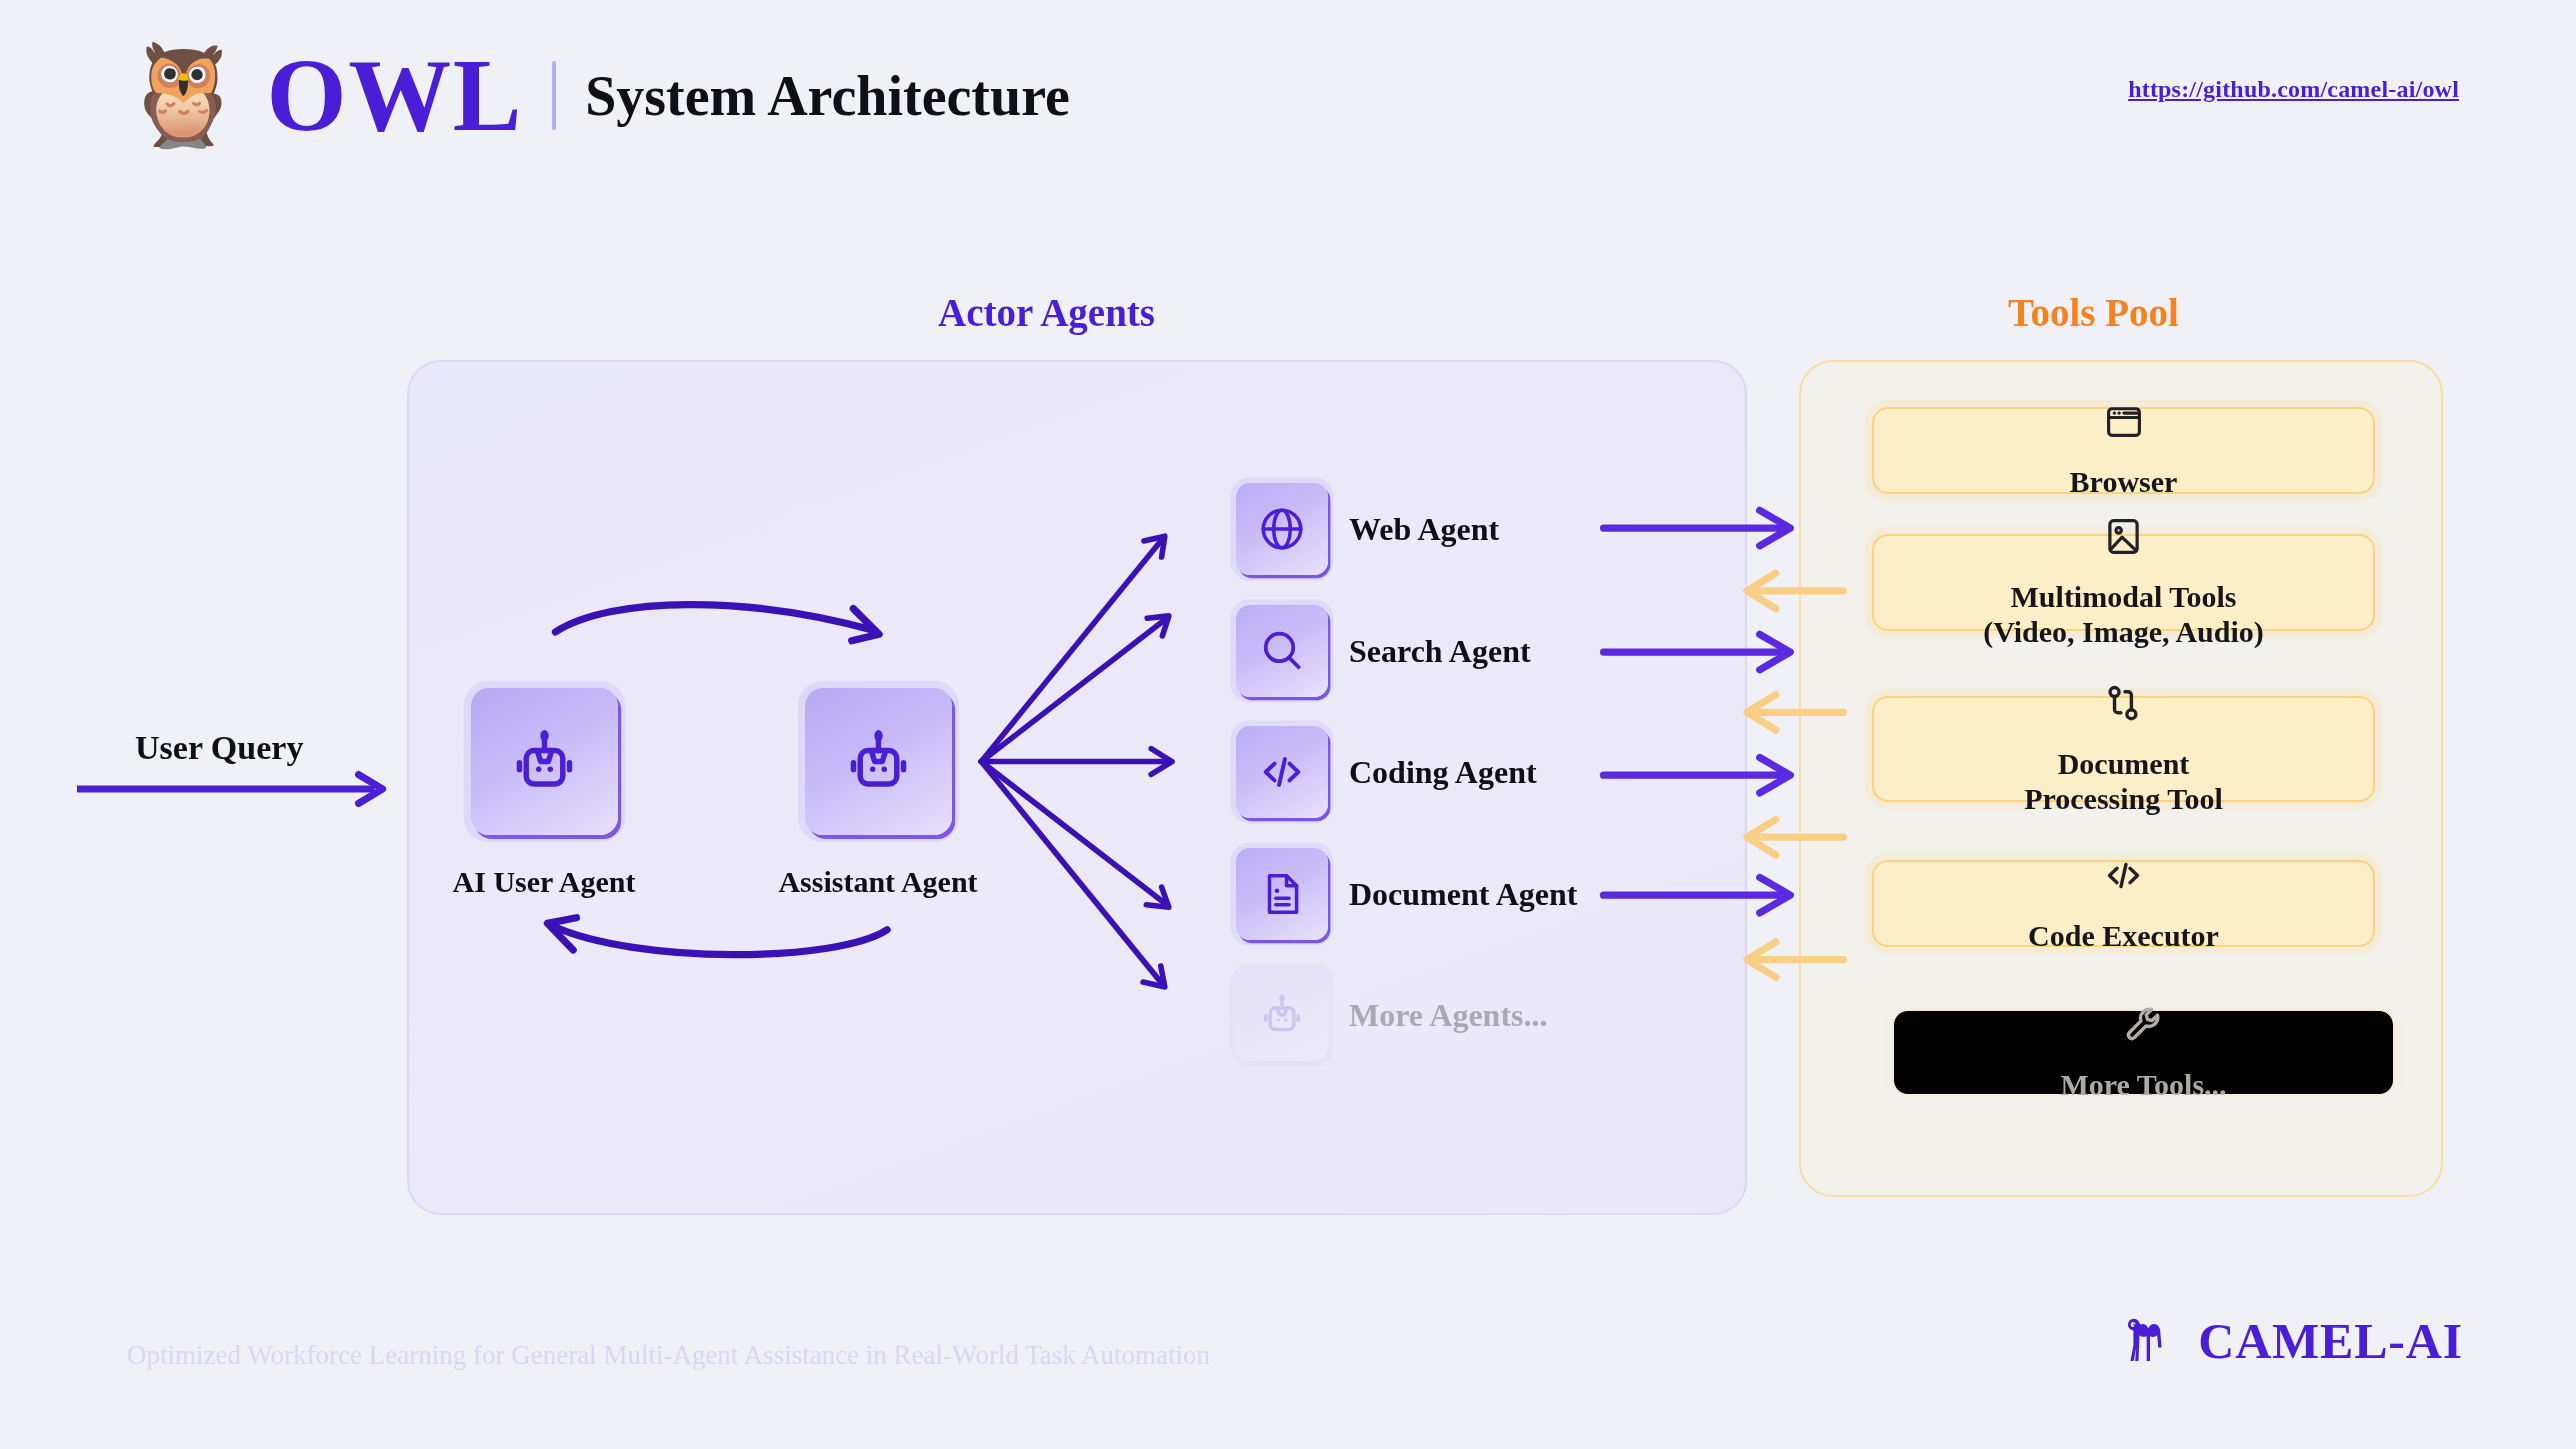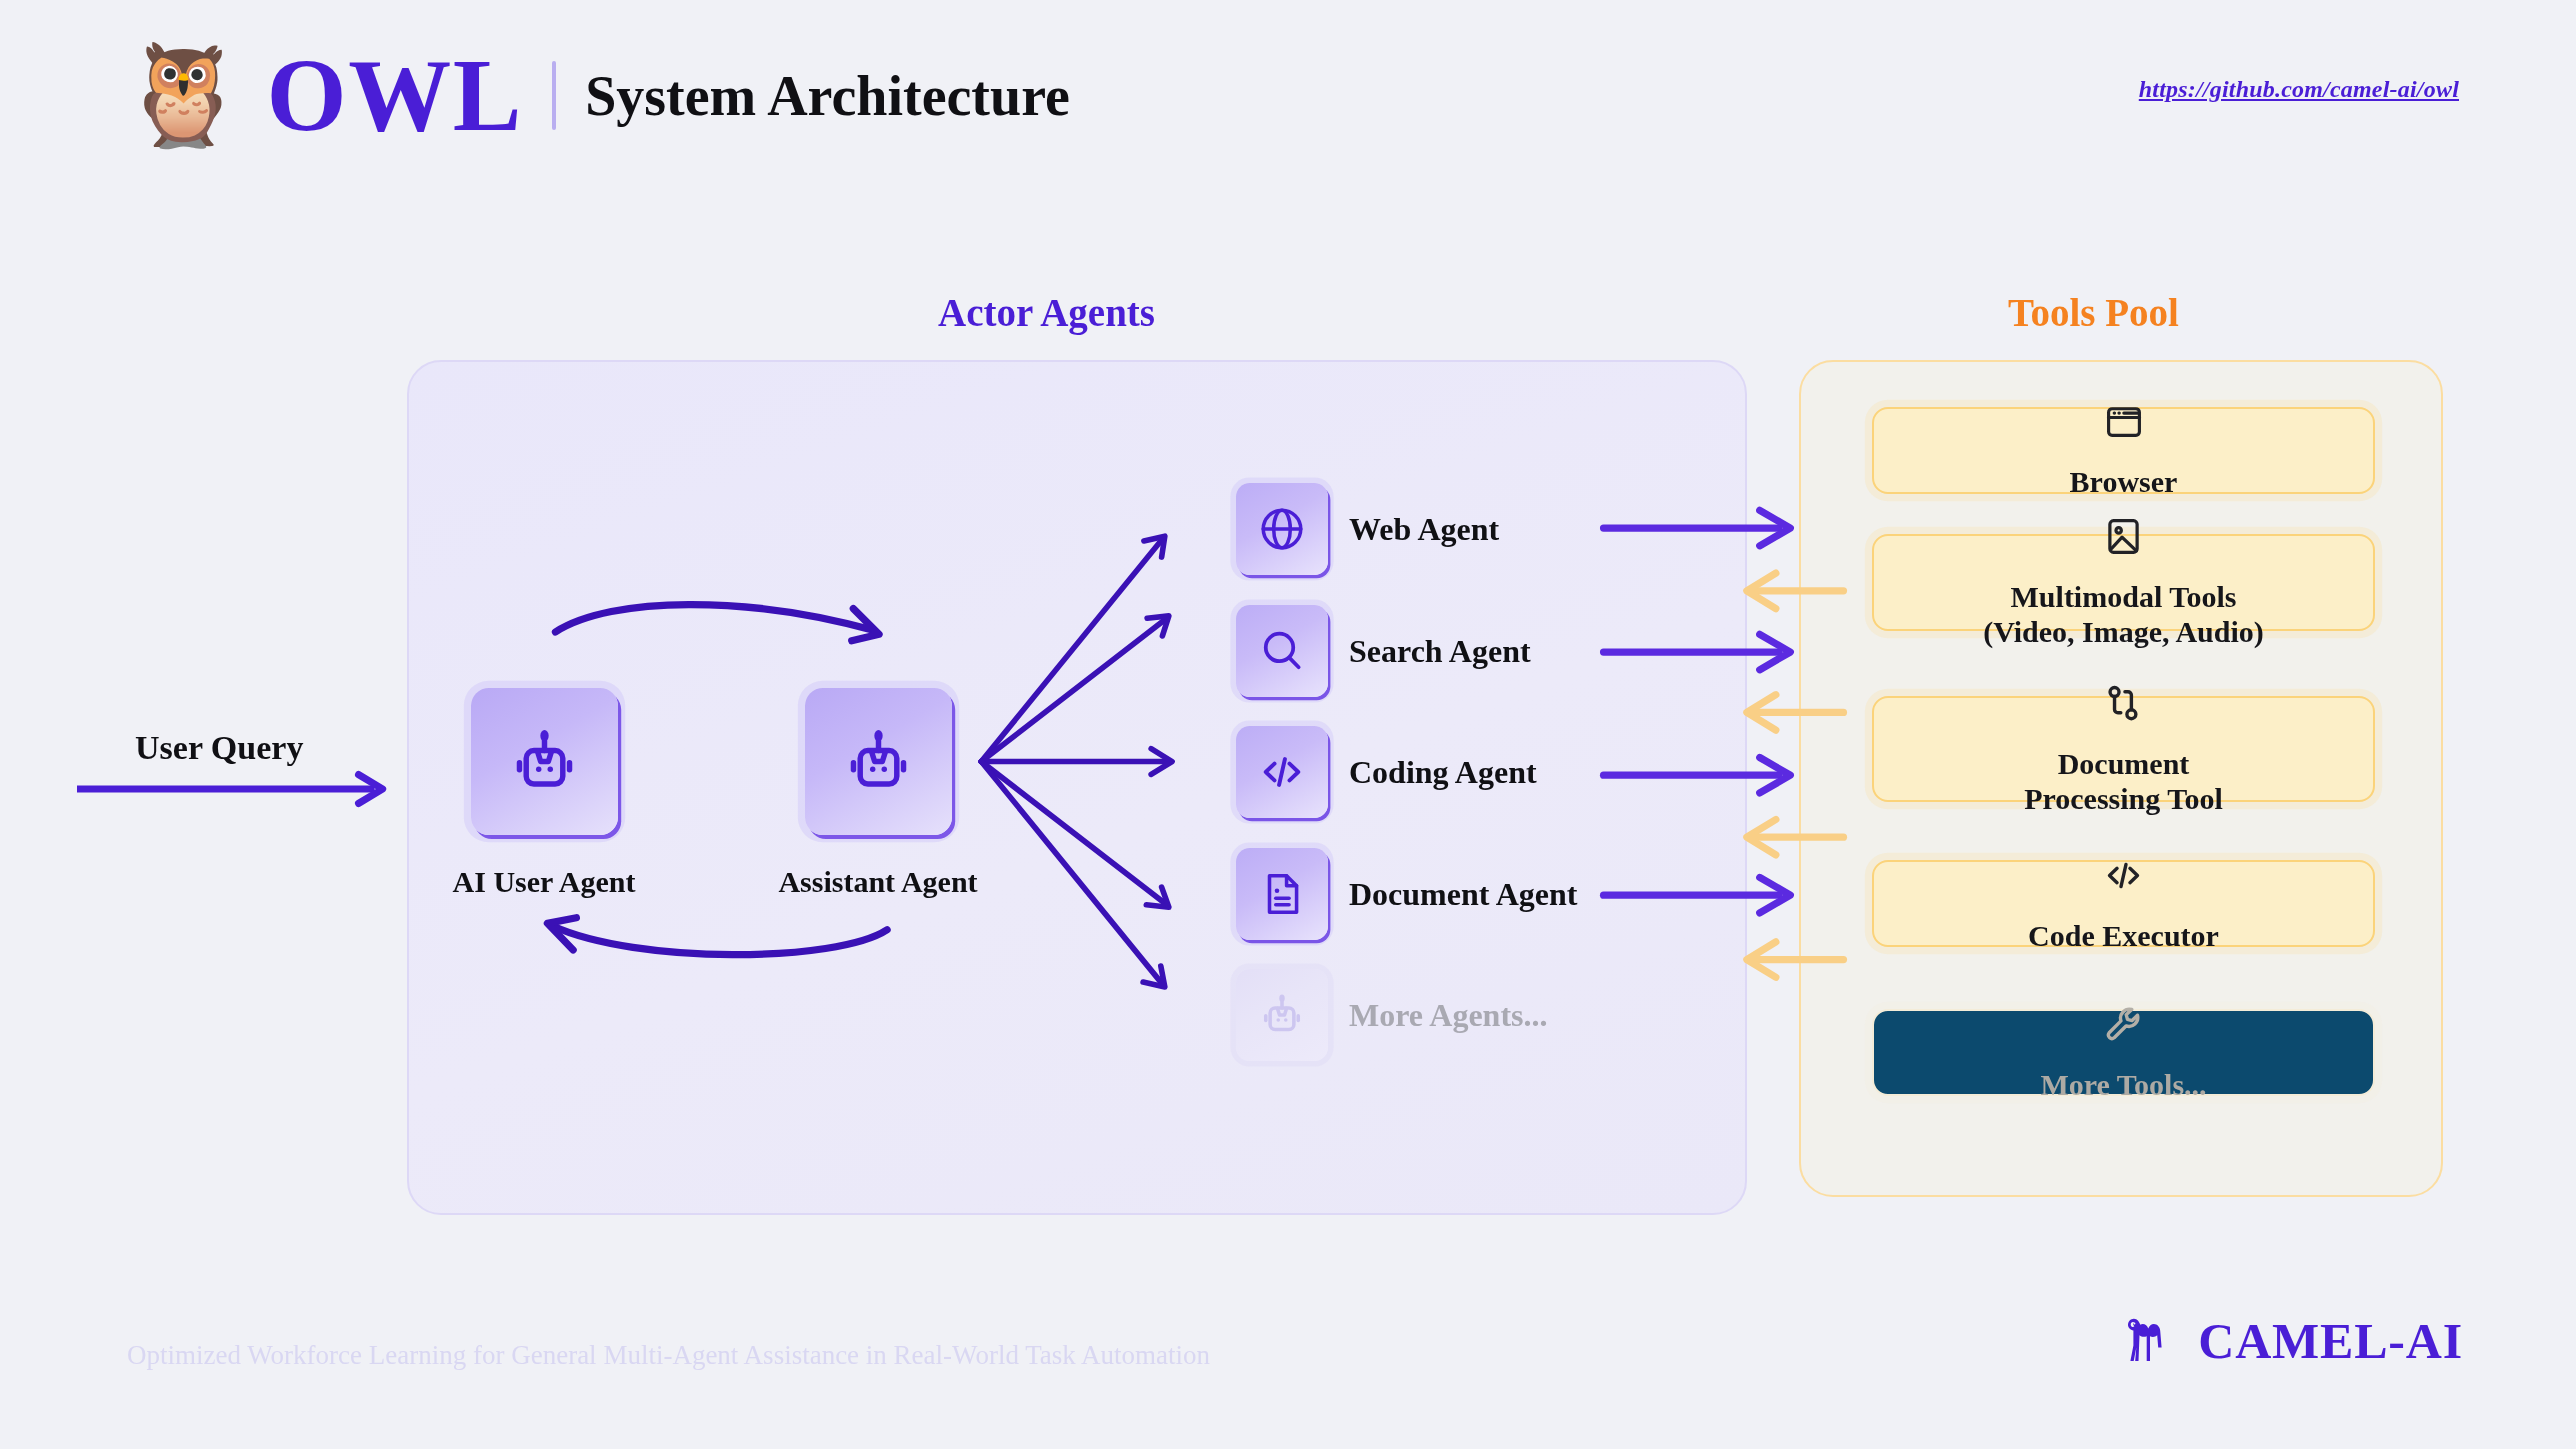--- a/index.html
+++ b/index.html
@@ -16,21 +16,21 @@
   #owl-logo { font-size:100px; line-height:1; }
   #owl-word {
     font-size:103px; font-weight:700; color:#4a1ed6;
     letter-spacing:1.6px; line-height:1;
   }
   #title-divider { width:4px; height:69px; background:#b9aef0; border-radius:2.4px; margin:0 8px; }
   #page-title { font-size:56px; font-weight:700; color:#101014; line-height:1; }
 
   #repo-url {
     position:absolute; right:117px; top:76px;
-    font-size:24px; font-style:italic; font-weight:700;
+    font-size:24px; font-weight:700;
     color:#4a1ed6; letter-spacing:0.2px;
   }
 
   
   .section-title { position:absolute; font-size:39px; font-weight:700; white-space:nowrap; }
   #actor-title { left:938px; top:290px; color:#4a1ed6; }
   #tools-title { left:2008px; top:290px; color:#f58220; }
 
   
   #actor-panel {
@@ -85,22 +85,23 @@
   
   .tool-card {
     position:absolute; left:1872px; width:503px; border-radius:16px;
     background:#fcefc8; border:2.4px solid #fbd37a;
     box-shadow:0 0 0 7.2px rgba(250,226,170,.30);
     display:flex; align-items:center; justify-content:center; gap:22px;
     padding:0 29px;
     flex-direction:column;
   }
   .tool-card.muted {
-    background:#0c4a6e; border:2.4px solid #f4ecd8;
+    background:#000000; border:2.4px solid #f4ecd8;
     box-shadow:0 0 0 7.2px rgba(244,238,222,.28);
+    margin-left:20px;
   }
   .tool-label {
     font-size:30px; font-weight:700; color:#16161a;
     text-align:center; line-height:1.16;
   }
   .tool-label.muted { color:#adaaa4; font-weight:700; }
 
   
   #footer-tagline {
     position:absolute; left:127px; top:1340px;

